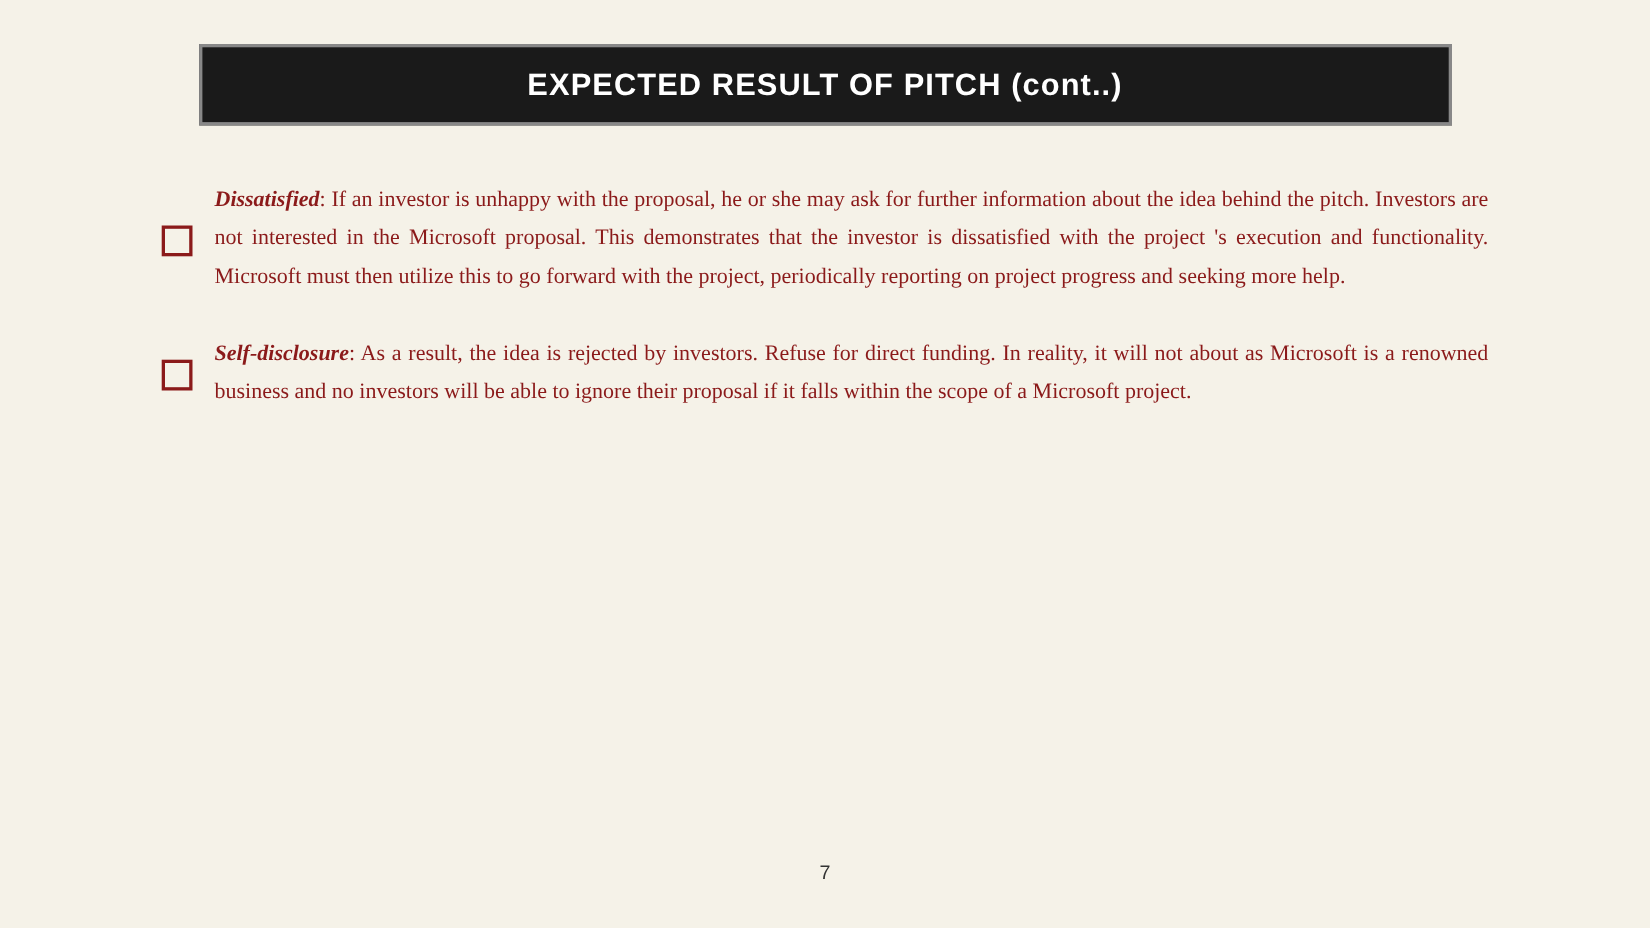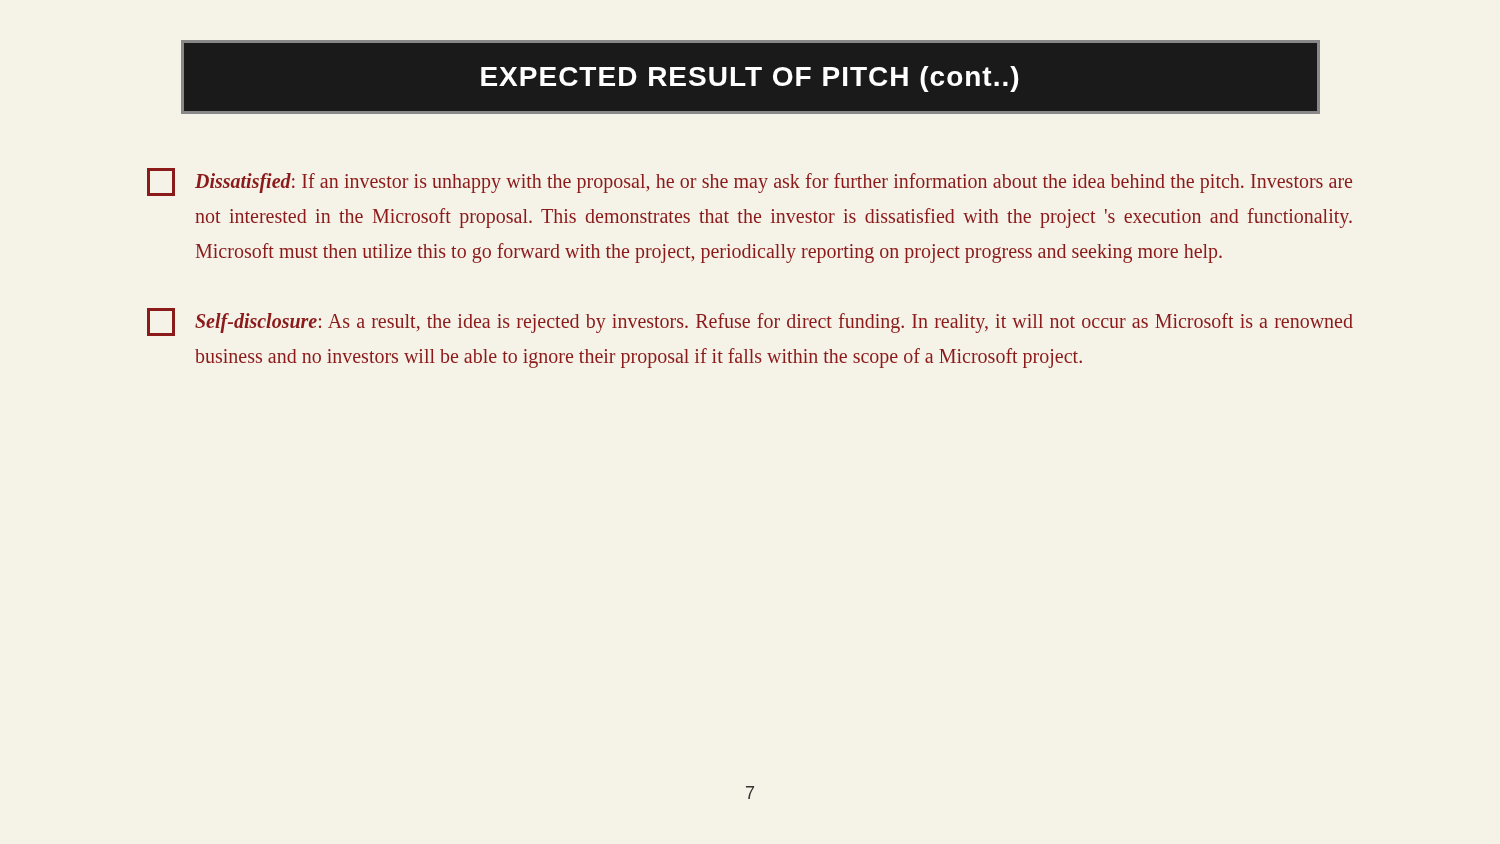--- a/index.html
+++ b/index.html
@@ -48,21 +48,21 @@
 
     .content-area {
       width: 90%;
       display: flex;
       flex-direction: column;
       gap: 35px;
     }
 
     .bullet-item {
       display: flex;
-      align-items: flex-start;
+      align-items: center;
       gap: 20px;
     }
 
     .checkbox {
       width: 28px;
       height: 28px;
       border: 3px solid #8b1a1a;
       background-color: transparent;
       flex-shrink: 0;
       margin-top: 4px;
@@ -103,20 +103,20 @@
     <div class="bullet-item">
       <div class="checkbox"></div>
       <div class="bullet-content">
         <span class="bullet-label">Dissatisfied</span><span>:</span><span> If an investor is unhappy with the proposal, he or she may ask for further information about the idea behind the pitch. Investors are not interested in the Microsoft proposal. This demonstrates that the investor is dissatisfied with the project 's execution and functionality. Microsoft must then utilize this to go forward with the project, periodically reporting on project progress and seeking more help.</span>
       </div>
     </div>
 
     <div class="bullet-item">
       <div class="checkbox"></div>
       <div class="bullet-content">
-        <span class="bullet-label">Self-disclosure</span><span>:</span><span> As a result, the idea is rejected by investors. Refuse for direct funding.   In reality, it will not occur as Microsoft is a renowned business and no investors will be able to ignore their proposal if it falls within the scope of a Microsoft project.</span>
+        <span class="bullet-label">Self-disclosure</span><span>:</span><span> As a result, the idea is rejected by investors. Refuse for direct funding.   In reality, it will not about as Microsoft is a renowned business and no investors will be able to ignore their proposal if it falls within the scope of a Microsoft project.</span>
       </div>
     </div>
 
   </div>
 
   <div class="page-number">7</div>
 </div>
 
 </body></html>

